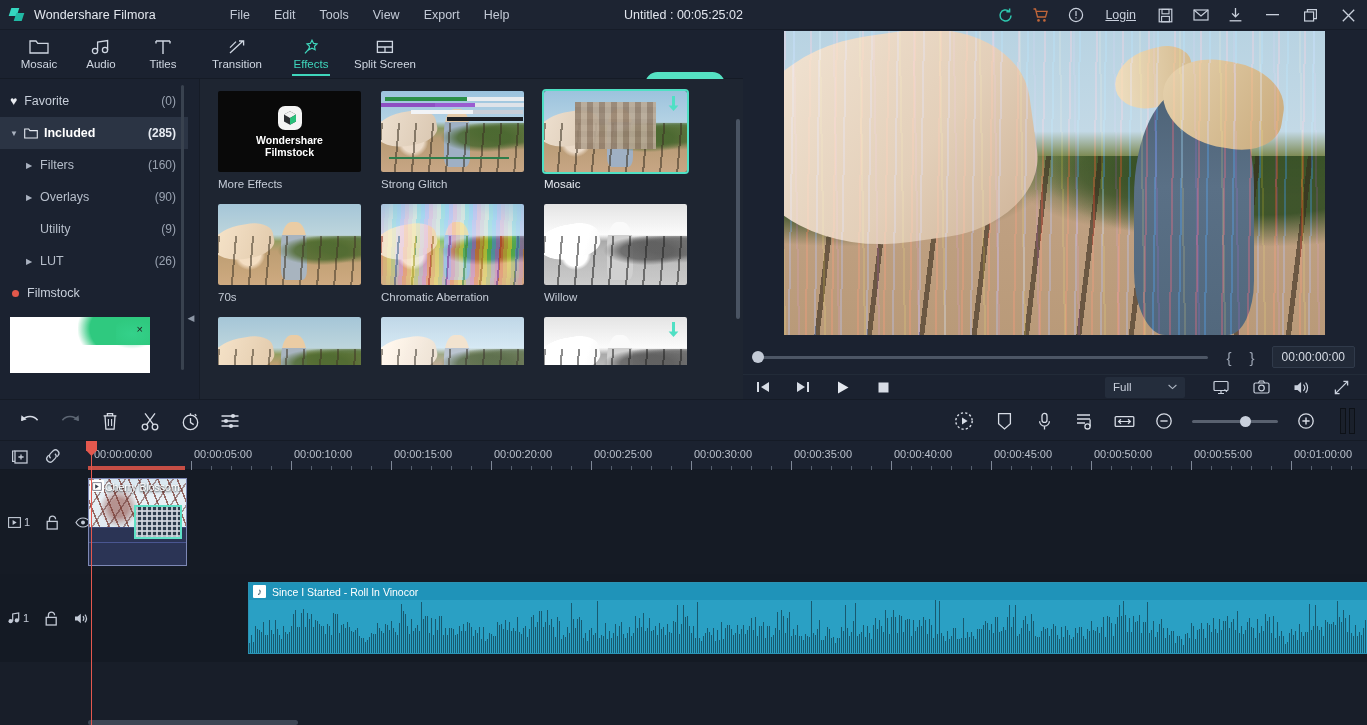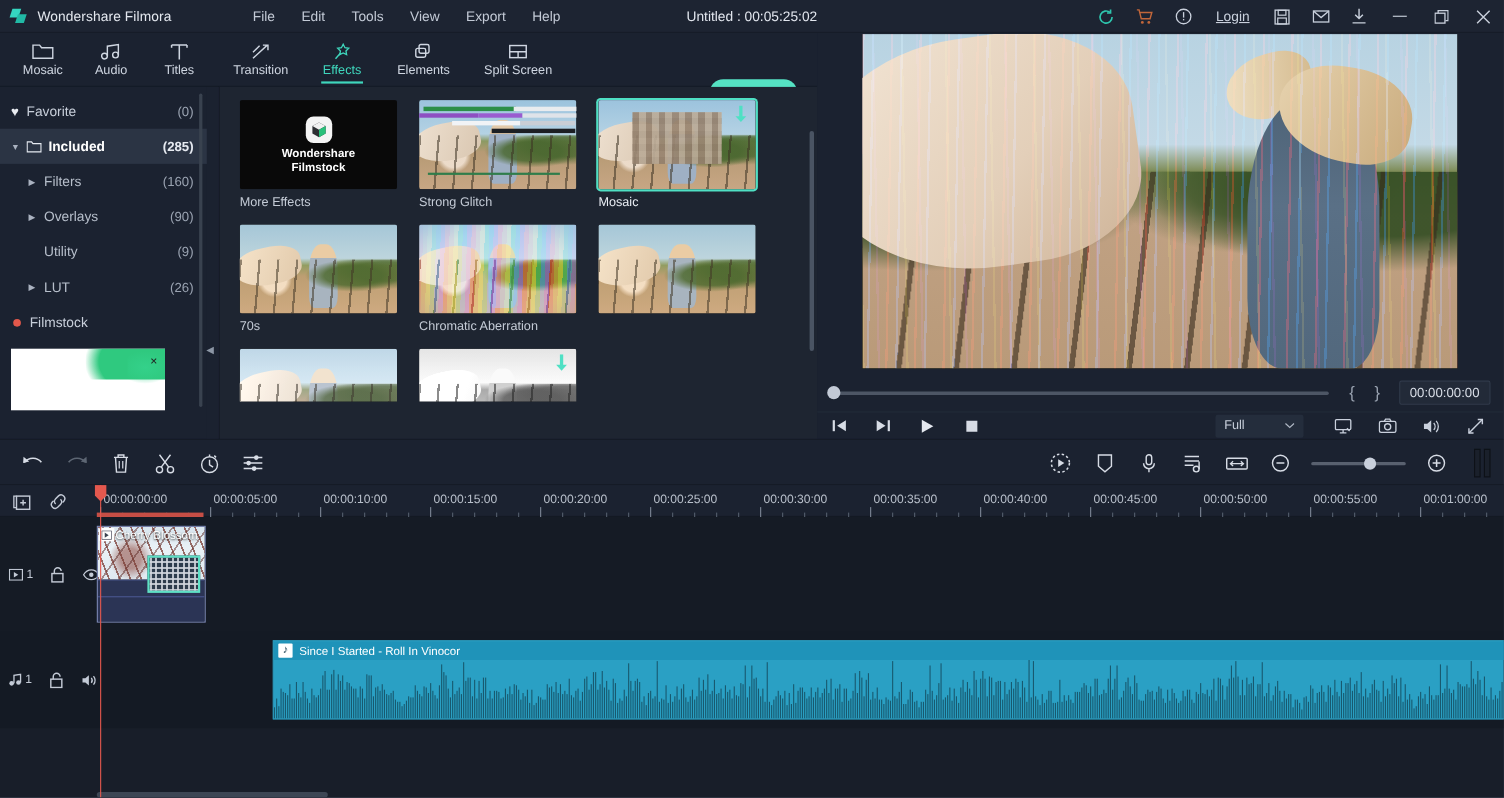--- a/index.html
+++ b/index.html
@@ -534,29 +534,20 @@
     </div>
     <div class="rtab active">
       <span>
         <svg width="20" height="16" viewBox="0 0 20 16">
             <path d="M11 1.2l1.6 3.2 3.4.5-2.5 2.4.6 3.4-3.1-1.6-3.1 1.6.6-3.4L6 4.9l3.4-.5z" fill="none" stroke="#3fd6bc" stroke-width="1.2"></path>
             <path d="M8.4 9.4L4 14.4" stroke="#3fd6bc" stroke-width="1.3"></path>
           </svg>
       </span>
       <span class="rtab-label">Effects</span>
       <span class="rtab-underline"></span>
-    </div>
-    <div class="rtab wide">
-      <span>
-        <svg width="20" height="16" viewBox="0 0 20 16">
-            <rect x="6" y="1.4" width="9" height="8" rx="1.6" fill="none" stroke="#cfd6e1" stroke-width="1.3"></rect>
-            <rect x="3" y="5" width="9" height="8" rx="1.6" fill="none" stroke="#cfd6e1" stroke-width="1.3"></rect>
-          </svg>
-      </span>
-      <span class="rtab-label">Elements</span>
     </div>
     <div class="rtab wide">
       <span>
         <svg width="20" height="16" viewBox="0 0 20 16">
             <rect x="2.4" y="2.4" width="15" height="11" fill="none" stroke="#cfd6e1" stroke-width="1.3"></rect>
             <path d="M2.4 8h15M10 8v5.4" stroke="#cfd6e1" stroke-width="1.3"></path>
           </svg>
       </span>
       <span class="rtab-label">Split Screen</span>
     </div>
@@ -688,20 +679,29 @@
         <div class="fx-thumb">
           <div class="vine">
             <span class="arm"></span>
               <span class="girl"></span>
           </div>
           <div class="chroma"></div>
         </div>
         <div class="fx-name">Chromatic Aberration</div>
       </div>
 
+      <div class="fx-cell">
+        <div class="fx-thumb">
+          <div class="vine gray">
+            <span class="arm"></span>
+              <span class="girl"></span>
+          </div>
+        </div>
+        <div class="fx-name">Willow</div>
+      </div>
 
       <div class="fx-cell">
         <div class="fx-thumb">
           <div class="vine sev70">
               <span class="arm"></span>
               <span class="girl"></span>
             </div>
         </div>
       </div>
       <div class="fx-cell">

